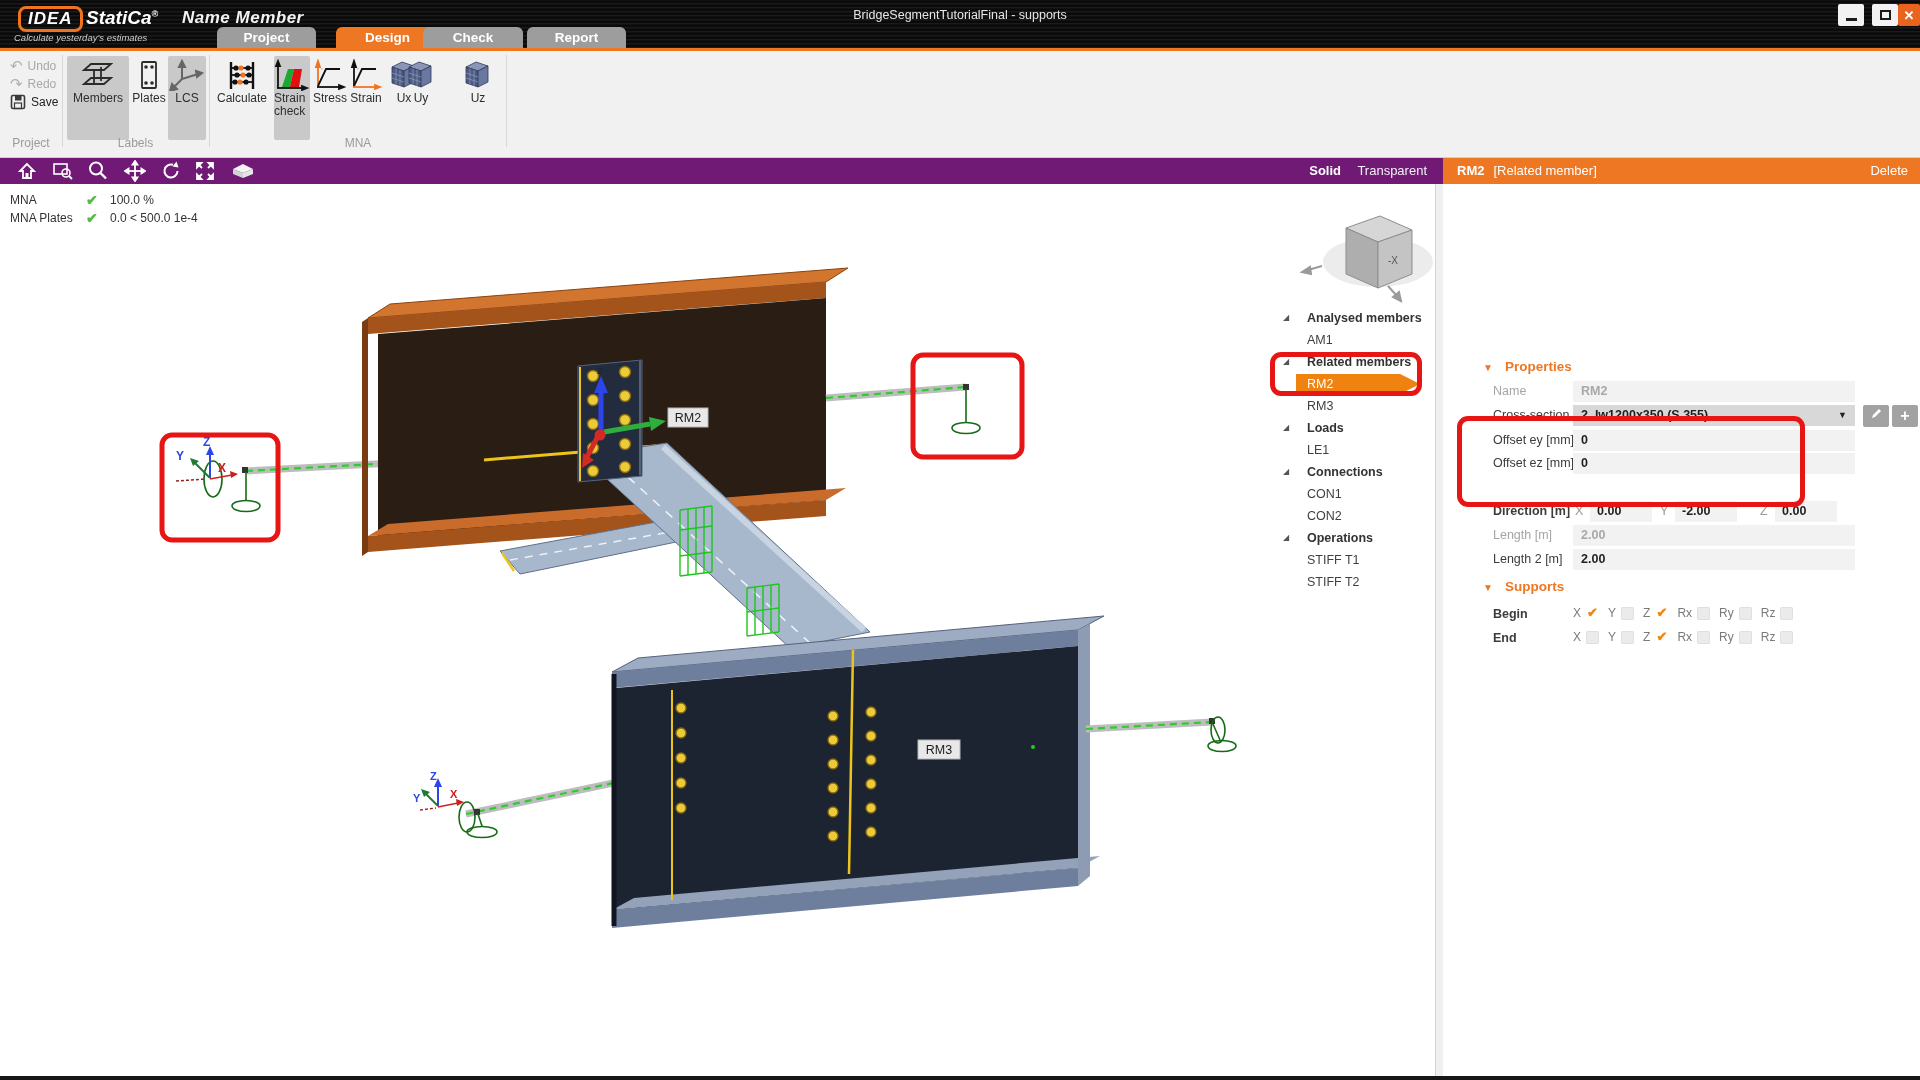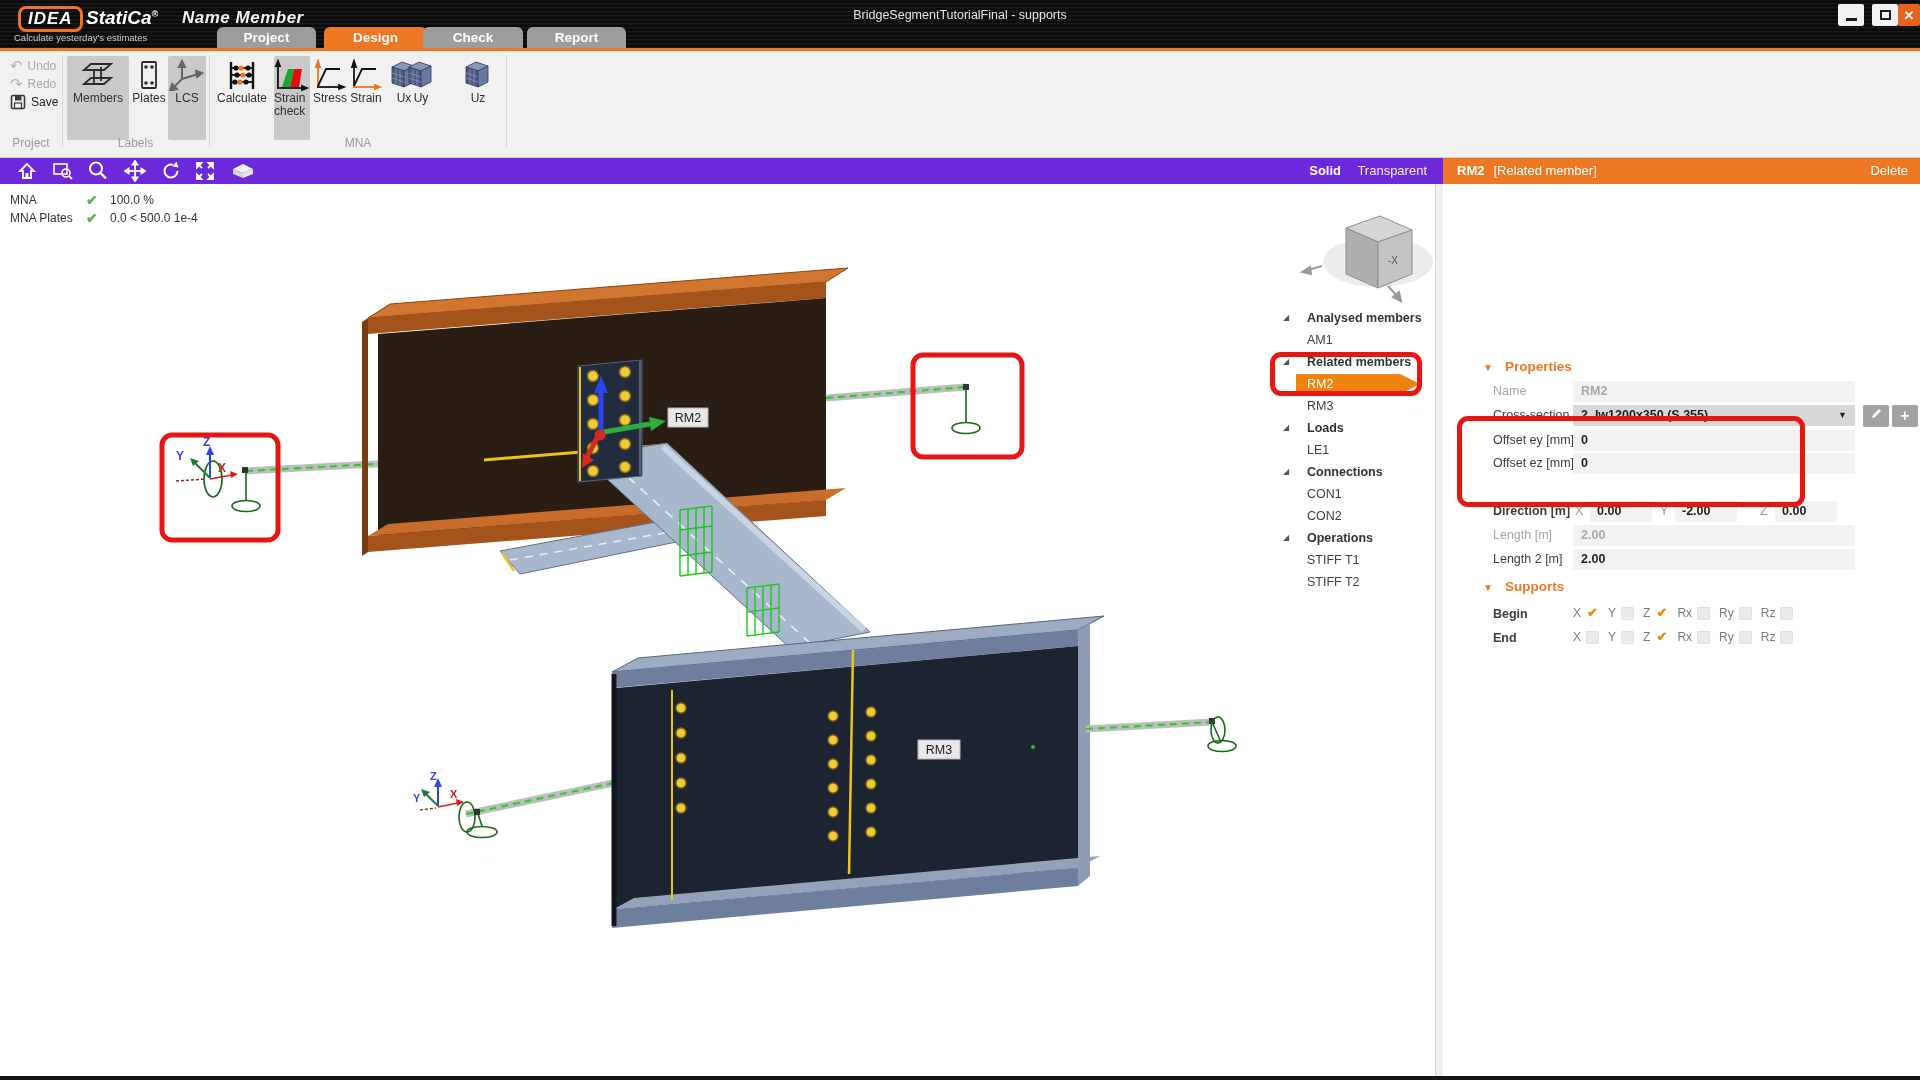--- a/index.html
+++ b/index.html
@@ -9,21 +9,21 @@
 
   
   .titlebar { position:absolute; left:0; top:0; width:1920px; height:48px;
     background:#0a0a0a;
     background-image:repeating-linear-gradient(0deg, rgba(255,255,255,.07) 0 1px, rgba(0,0,0,0) 1px 3px, rgba(255,255,255,.03) 3px 4px);
   }
   .logo-box { position:absolute; left:18px; top:6px; border:3px solid #f07420; border-radius:8px;
     padding:0 7px; color:#fff; font-weight:bold; font-style:italic; font-size:17px; line-height:20px; letter-spacing:1px; }
   .brand-name { position:absolute; left:86px; top:7px; color:#fff; font-weight:bold; font-style:italic; font-size:19px; }
   .brand-reg { font-size:9px; vertical-align:super; }
-  .brand-tagline { position:absolute; left:14px; top:32px; color:#cfcfcf; font-size:9.5px; }
+  .brand-tagline { position:absolute; left:14px; top:32px; color:#cfcfcf; font-style:italic; font-size:9.5px; }
   .product-title { position:absolute; left:182px; top:8px; color:#f2f2f2; font-weight:bold; font-style:italic; font-size:17px; letter-spacing:.5px; }
   .window-title { position:absolute; left:50%; top:8px; transform:translateX(-50%); color:#e6e6e6; font-size:12.5px; }
   .winbtn { position:absolute; top:4px; height:22px; border-radius:2px; display:flex; align-items:center; justify-content:center; }
   .winbtn.min { left:1838px; width:26px; background:#f2f2f2; }
   .winbtn.min i { display:block; width:11px; height:3px; background:#1a1a1a; margin-top:8px; }
   .winbtn.max { left:1872px; width:26px; background:#f2f2f2; }
   .winbtn.max i { display:block; width:11px; height:10px; border:2.5px solid #1a1a1a; }
   .winbtn.close { left:1898px; width:22px; background:#e8641e; color:#fff; font-size:13px; font-weight:bold; }
 
   
@@ -38,21 +38,21 @@
   .qbtn { position:absolute; left:10px; height:17px; display:flex; align-items:center; gap:5px; font-size:12px; color:#222; }
   .qbtn.disabled { color:#a8a8a8; }
   .qbtn .uarr { font-size:15px; line-height:14px; color:#b0b0b0; }
   .rsep { position:absolute; top:4px; width:1px; height:92px; background:#d8d8d8; }
   .rbtn { position:absolute; top:5px; height:84px; display:flex; flex-direction:column; align-items:center; padding-top:3px; border-radius:2px; }
   .rbtn.on { background:#c9c9c9; }
   .rlabel { margin-top:1px; font-size:12px; color:#2e2e2e; text-align:left; line-height:13px; }
   .grouplabel { position:absolute; top:85px; font-size:12px; color:#9b9b9b; text-align:center; }
 
   
-  .vp-toolbar { position:absolute; left:0; top:158px; width:1443px; height:26px; background:#6d28d9; }
+  .vp-toolbar { position:absolute; left:0; top:158px; width:1443px; height:26px; background:#701a75; }
   .vpi { position:absolute; top:2px; width:22px; height:22px; display:flex; align-items:center; justify-content:center; color:#fff; }
   .vp-solid { position:absolute; right:102px; top:5px; color:#fff; font-weight:bold; font-size:13px; }
   .vp-transp { position:absolute; right:16px; top:5px; color:#f2f2f2; font-size:13px; }
 
   
   .props { position:absolute; left:1443px; top:158px; width:477px; height:922px; background:#fff; }
   .props-header { position:absolute; left:0; top:0; width:477px; height:26px; background:#ee7723; color:#fff; font-size:13px; line-height:26px; }
   .props-header .ph-name { font-weight:bold; margin-left:14px; }
   .props-header .ph-sub { margin-left:9px; }
   .props-header .ph-del { position:absolute; right:12px; top:0; }
@@ -109,21 +109,21 @@
     <div class="product-title">Name Member</div>
     <div class="window-title">BridgeSegmentTutorialFinal - supports</div>
     <div class="winbtn min">
         <i></i>
       </div>
     <div class="winbtn max">
         <i></i>
       </div>
     <div class="winbtn close">✕</div>
     <div class="tab" style="left:217px;width:99px">Project</div>
-    <div class="tab active" style="left:324px;width:103px">Design</div>
+    <div class="tab active" style="left:336px;width:103px">Design</div>
     <div class="tab" style="left:423px;width:100px">Check</div>
     <div class="tab" style="left:527px;width:99px">Report</div>
   </div>
   <div class="orange-strip"></div>
 
   <div class="ribbon">
     <div class="qbtn disabled" style="top:6px">
       <span class="uarr">↶</span>
       <span>Undo</span>
     </div>

